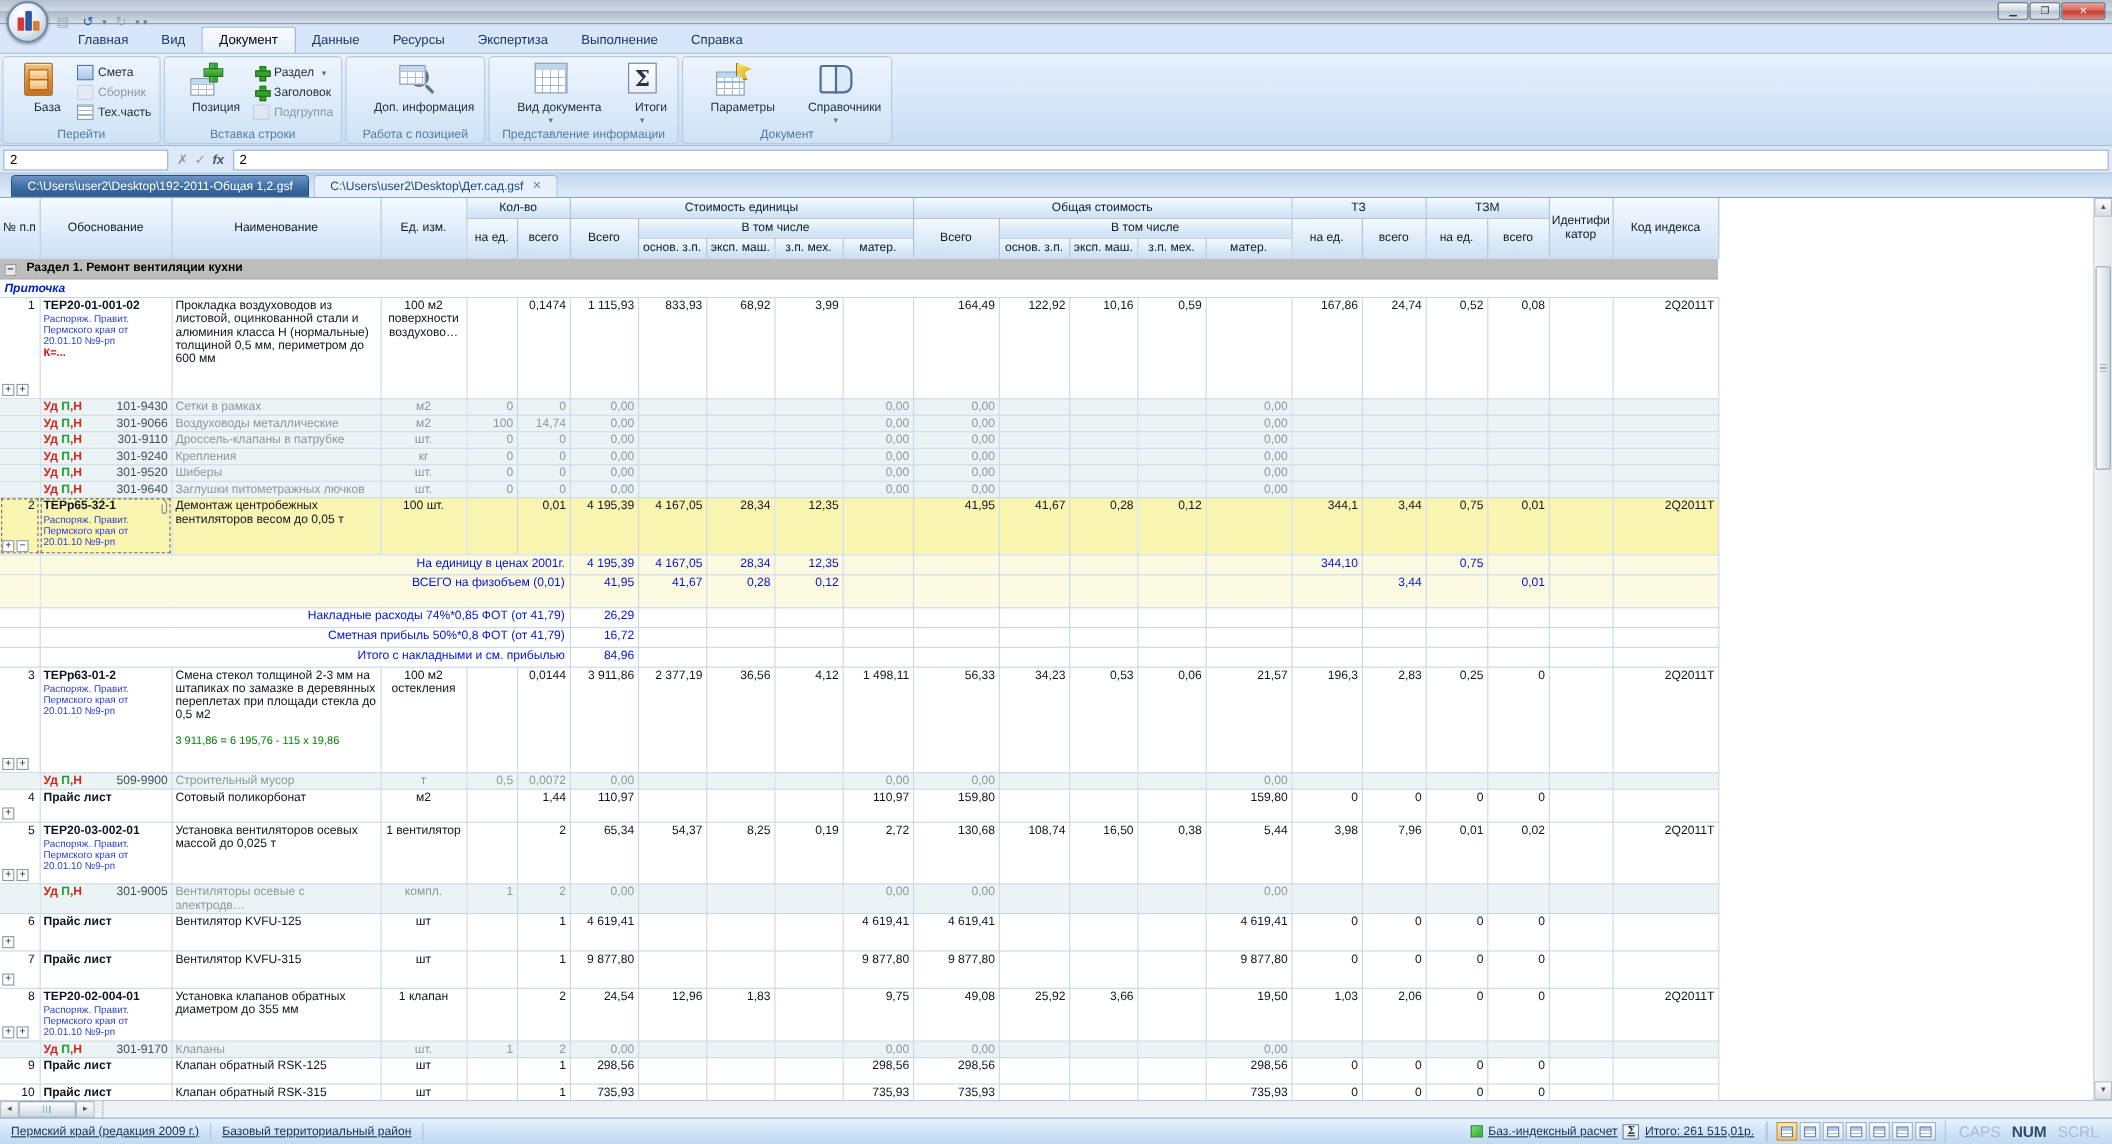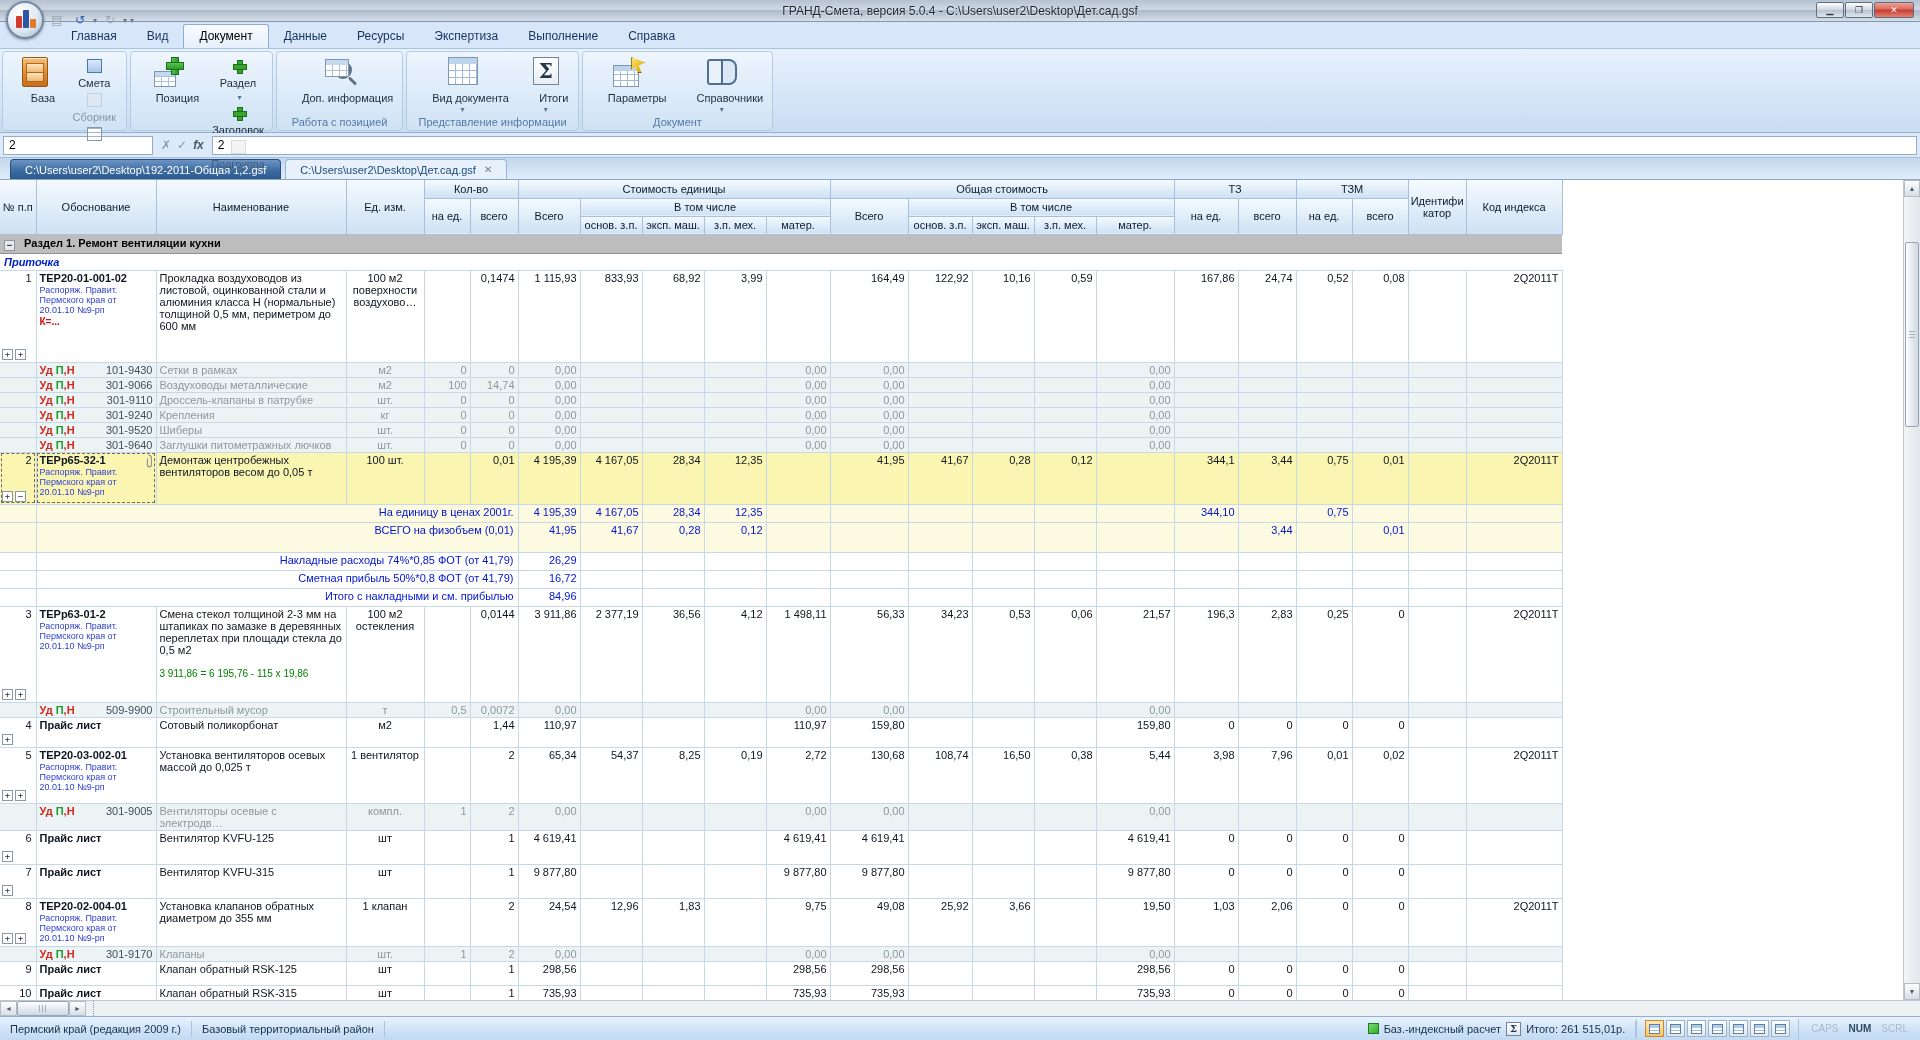--- a/index.html
+++ b/index.html
@@ -31,21 +31,21 @@
   .rtab.active { background:linear-gradient(180deg,#f8fbff,#e6f0fb); border:1px solid #8eadd4; border-bottom:none; border-radius:3px 3px 0 0; color:#000; }
 
   
   .ribbon { height:85px; background:linear-gradient(180deg,#e7f1fc,#d4e5f7 60%,#c8ddf2); border-top:1px solid #aac3e0; border-bottom:1px solid #96b1cf; display:flex; padding:2px 2px 1px; gap:3px; flex:0 0 85px; }
   .rgroup { border:1px solid #b5cbe2; border-radius:4px; background:linear-gradient(180deg,#eef5fd,#dcebf9 55%,#cfe2f4); display:flex; flex-direction:column; }
   .rgroup-body { flex:1; display:flex; align-items:stretch; padding:2px 4px 0; gap:4px; }
   .rgroup-label { text-align:center; font-size:11px; color:#567aa4; padding:1px 8px 2px; }
   .bigbtn { display:flex; flex-direction:column; align-items:center; justify-content:flex-start; padding:3px 5px 1px; border-radius:3px; min-width:56px; text-align:center; }
   .bigbtn-label { font-size:11px; color:#1e2c3c; line-height:12px; margin-top:3px; white-space:pre-line;padding-left:16px; }
   .smallcol { display:flex; flex-direction:column; justify-content:flex-start; gap:2px; padding-top:4px; }
-  .sbtn { display:flex; align-items:center; gap:4px; font-size:11px; color:#1e2c3c; padding:1px 3px; border-radius:2px; white-space:nowrap;flex-direction:column; }
+  .sbtn { display:flex; align-items:center; gap:4px; font-size:11px; color:#1e2c3c; padding:1px 3px; border-radius:2px; white-space:nowrap; }
   .sbtn.dis, .bigbtn.dis { opacity:.45; }
   .has-dd::after { content:"▾"; font-size:8px; color:#5a7396; margin-left:3px; }
   .dd-below::after { content:"▾"; font-size:8px; color:#5a7396; display:block; margin-top:1px; }
 
   
   .ic32 { width:34px; height:32px; position:relative; flex:0 0 auto; }
   .ic-cab { width:26px; height:30px; margin:0 auto; background:linear-gradient(180deg,#f8c07a,#e2892f 55%,#c96d1d); border:1px solid #8f5a14; border-radius:2px; box-shadow:inset 0 1px 0 rgba(255,255,255,.6); position:relative; }
   .ic-cab::before { content:""; position:absolute; left:3px; right:3px; top:5px; height:8px; background:linear-gradient(180deg,#fde4bf,#f0b871); border:1px solid #a96a1c; }
   .ic-cab::after { content:""; position:absolute; left:3px; right:3px; bottom:4px; height:8px; background:linear-gradient(180deg,#fde4bf,#f0b871); border:1px solid #a96a1c; }
   .ic-plusgrid { width:30px; height:30px; margin:0 auto; position:relative; }
@@ -136,29 +136,29 @@
   .vs-thumb::after { content:""; position:absolute; left:3px; right:3px; top:50%; height:7px; margin-top:-4px; background:repeating-linear-gradient(0deg,#9fb0c0 0 1px,transparent 1px 3px); }
   .hscroll-strip { height:16px; background:#eef1f4; border-top:1px solid #bac8d5; display:flex; align-items:stretch; flex:0 0 16px; }
   .hs-btn { width:17px; background:linear-gradient(180deg,#fefefe,#d8dee5); border:1px solid #b4bdc6; display:flex; align-items:center; justify-content:center; font-size:7px; color:#4a5a6a; }
   .hs-thumb { width:52px; background:linear-gradient(180deg,#fdfdfe,#cfd8e2); border:1px solid #97a6b6; border-radius:2px; position:relative; }
   .hs-thumb::after { content:""; position:absolute; top:3px; bottom:3px; left:50%; width:7px; margin-left:-4px; background:repeating-linear-gradient(90deg,#9fb0c0 0 1px,transparent 1px 3px); }
   .hs-splitter { width:8px; border-right:1px dotted #8a99a8; margin-right:2px; }
   .hs-track { flex:1; }
 
   
   .statusbar { height:24px; background:linear-gradient(180deg,#e9f3fd,#cfe3f7 55%,#c2daf2); border-top:1px solid #8fb0d4; display:flex; align-items:center; font-size:11px; color:#17314d; flex:0 0 24px; }
-  .sb-cell { padding:0 10px; border-right:1px solid #aec4db; height:16px; display:flex; align-items:center; }
+  .sb-cell { padding:0 10px; border-right:1px solid #aec4db; height:16px; display:flex; align-items:center;text-decoration:underline; }
   .sb-spacer { flex:1; }
   .sb-green { width:11px; height:11px; background:linear-gradient(135deg,#7ddc6e,#2fae2f); border:1px solid #1d7a1d; margin-right:5px; }
   .sb-sigma { width:15px; height:14px; background:linear-gradient(180deg,#fff,#dfe7ef); border:1px solid #6f8499; display:flex; align-items:center; justify-content:center; font:bold 10px "DejaVu Serif",serif; color:#24384d; margin:0 5px; }
   .sb-views { display:flex; gap:2px; padding:0 8px; border-left:1px solid #aec4db; border-right:1px solid #aec4db; height:20px; align-items:center; }
   .vwbtn { width:19px; height:17px; border:1px solid #9fb4c9; background:linear-gradient(180deg,#fefefe,#dde6ef); display:flex; align-items:center; justify-content:center; }
   .vwbtn.active { background:linear-gradient(180deg,#ffe8b8,#f8c368); border-color:#c98a2a; }
   .vwbtn .mini { width:11px; height:10px; background:#fff; border:1px solid #5f7ea3; background-image:linear-gradient(#aecbe8 0 3px,transparent 3px),repeating-linear-gradient(0deg,transparent 0 2px,#9fbbd6 2px 3px); }
-  .sb-locks { display:flex; gap:10px; padding:0 12px; color:#a9bccd; font-size:10px; }
+  .sb-locks { display:flex; gap:10px; padding:0 12px; color:#a9bccd; font-size:14px; }
   .sb-locks .on { color:#2f4a66; font-weight:bold; }
 
   .paperclip-svg { width:9px; height:14px; }
 </style>
 </head>
 <body>
 
 <div class="window">
 
   <div class="titlebar">
@@ -168,21 +168,20 @@
           <span class="b2"></span>
           <span class="b3"></span>
         </div>
       <span class="qbtn gray">▤</span>
       <span class="qbtn">↺</span>
         <span class="dd-sep">▾</span>
       <span class="qbtn gray">↻</span>
         <span class="dd-sep">▾</span>
       <span class="dd-sep">▾</span>
     </div>
-    <div class="title-text">ГРАНД-Смета, версия 5.0.4 - C:\Users\user2\Desktop\Дет.сад.gsf</div>
     <div class="winbtns">
       <div class="wbtn">▁</div>
       <div class="wbtn">❐</div>
       <div class="wbtn close">✕</div>
     </div>
   </div>
 
   <div class="ribbontabs">
       <div class="rtab">Главная</div>
       <div class="rtab">Вид</div>

